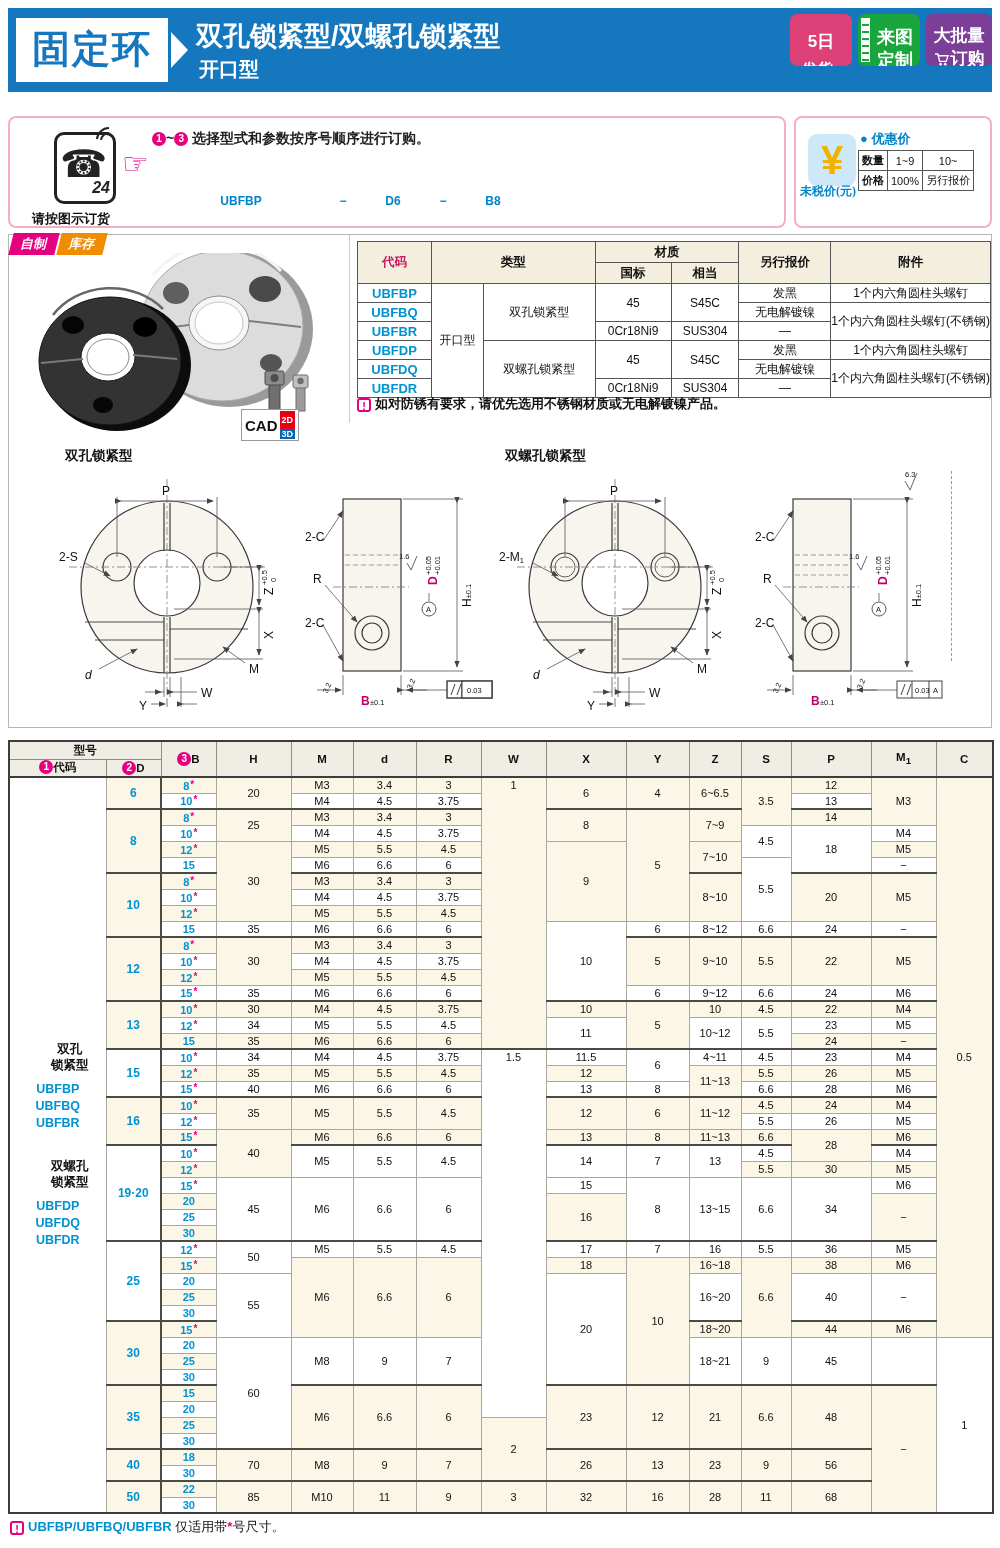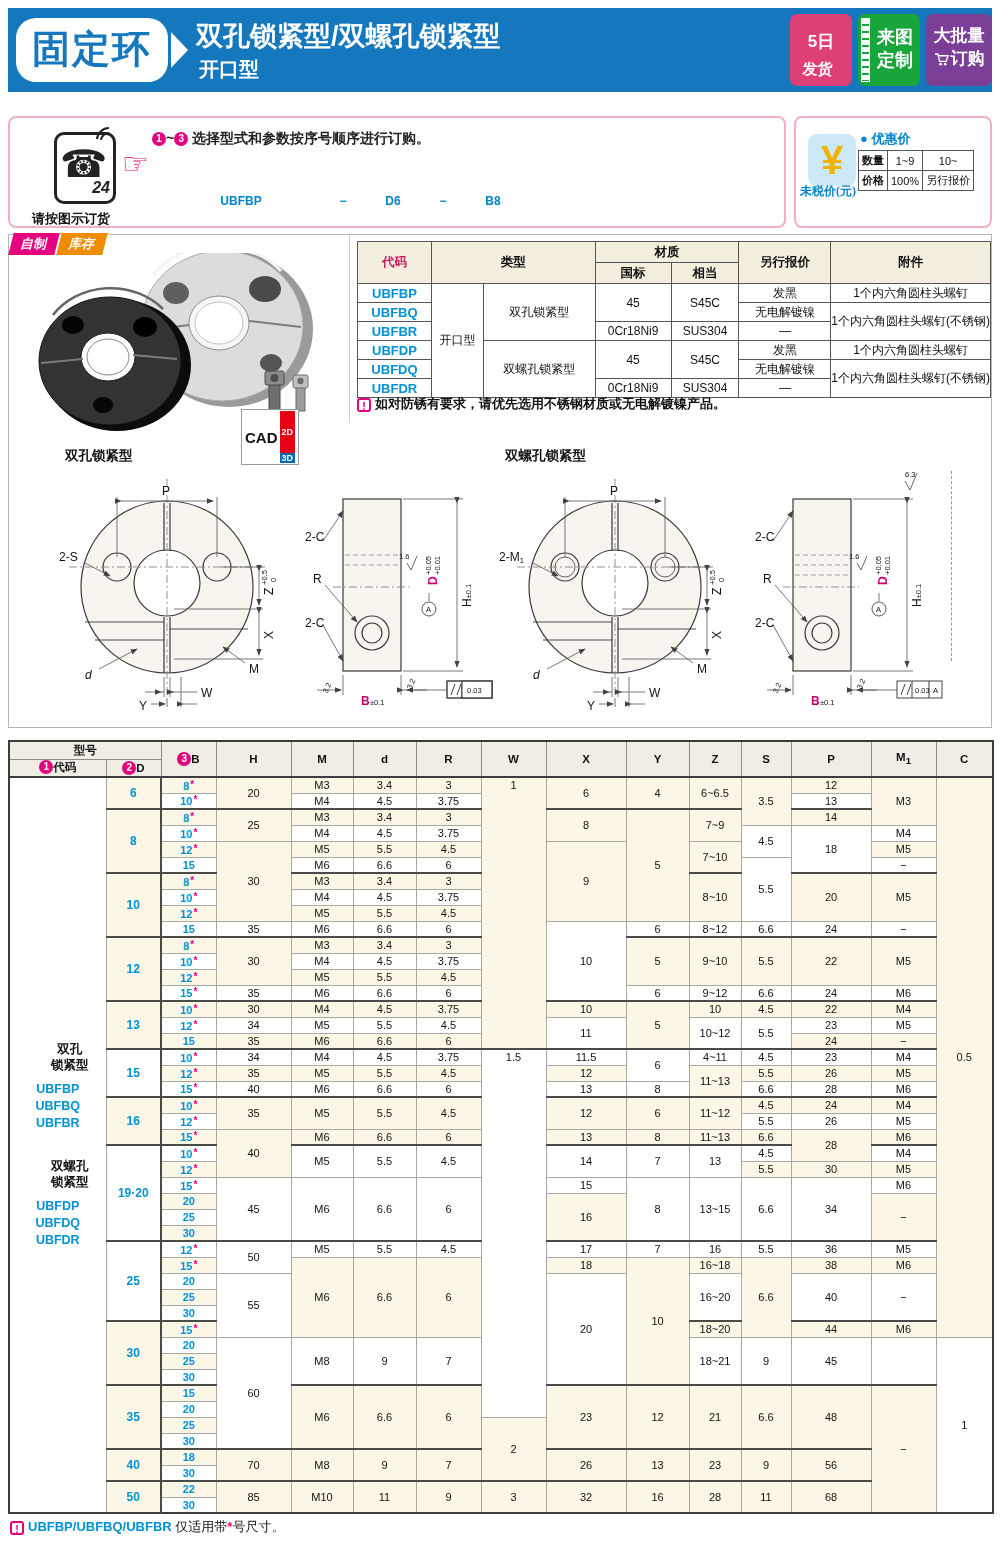--- a/index.html
+++ b/index.html
@@ -1,25 +1,25 @@
 <!DOCTYPE html>
 <html><head>
 <meta charset="utf-8">
 <style>
   * { margin:0; padding:0; box-sizing:border-box; }
   body { font-family:"Liberation Sans", sans-serif; background:#fff; }
   #page { position:relative; width:1000px; height:1548px; background:#fff; overflow:hidden; }
 
   
   .banner { position:absolute; left:8px; top:8px; width:984px; height:84px; background:#1577bd; }
-  .prod-box { position:absolute; left:8px; top:10px; width:152px; height:64px; background:#fff; color:#1577bd; font-weight:bold; font-size:38px; text-align:center; line-height:62px; letter-spacing:2px;border-radius:20px; }
+  .prod-box { position:absolute; left:8px; top:10px; width:152px; height:64px; background:#fff; color:#1577bd; font-weight:bold; font-size:38px; text-align:center; line-height:62px; letter-spacing:2px; }
   .prod-arrow { position:absolute; left:163px; top:24px; width:0; height:0; border-left:17px solid #fff; border-top:18px solid transparent; border-bottom:18px solid transparent; }
   .banner-title { position:absolute; left:188px; top:10px; color:#fff; font-size:27px; font-weight:bold; }
   .banner-sub { position:absolute; left:191px; top:48px; color:#fff; font-size:20px; font-weight:bold; }
-  .badge { position:absolute; top:6px; height:72px; border-radius:7px; color:#fff; text-align:center; overflow:hidden; }
+  .badge { position:absolute; top:6px; height:52px; border-radius:7px; color:#fff; text-align:center; overflow:hidden; }
   .badge1 { left:782px; width:62px; background:#dd4076; }
   .badge1 .big { font-size:33px; font-weight:bold; line-height:36px; padding-top:4px; }
   .badge1 .big span { font-size:17px; }
   .badge1 .small { font-size:15px; font-weight:bold; text-align:center; padding-right:7px; }
   .badge2 { left:850px; width:62px; background:#17a53c; }
   .ruler { position:absolute; left:3px; top:4px; bottom:4px; width:9px; background:repeating-linear-gradient(180deg,#fff 0 5px,#17a53c 5px 7px); border:1px solid #fff; }
   .badge2 .txt { margin-left:12px; padding-top:12px; font-size:18px; font-weight:bold; line-height:23px; }
   .badge3 { left:918px; width:66px; background:#7c3f97; }
   .badge3 .txt { padding-top:10px; font-size:17px; font-weight:bold; line-height:23px; }
   .cart-ico { vertical-align:-2px; margin-right:2px; }
@@ -50,21 +50,21 @@
   
   .main-box { position:absolute; left:8px; top:234px; width:984px; height:494px; border:1px solid #b5b5b5; background:#fff; }
   .tag { position:absolute; top:-2px; height:22px; line-height:22px; color:#fff; font-size:13px; font-weight:bold; padding:0 10px; transform:skewX(-14deg); }
   .tag1 { left:2px; background:#e4007f; }
   .tag2 { left:50px; background:#f08c00; }
   .img-area { position:absolute; left:4px; top:18px; width:336px; height:180px; }
   .vline { position:absolute; left:340px; top:0px; height:188px; border-left:1px solid #ccc; }
   .cad { position:absolute; left:228px; top:156px; display:flex; align-items:center; border:1px solid #999; background:#fff; padding:1px 3px; }
   .cad .cadtxt { font-size:15px; font-weight:bold; color:#111; letter-spacing:0; }
   .cad .dd { display:flex; flex-direction:column; margin-left:2px; }
-  .cad .d2 { background:#e60012; color:#fff; font-size:9px; font-weight:bold; padding:16px 2px; }
+  .cad .d2 { background:#e60012; color:#fff; font-size:9px; font-weight:bold; padding:4px 2px; }
   .cad .d3 { background:#0068b7; color:#fff; font-size:9px; font-weight:bold; padding:0 2px; }
 
   .mat-tbl { position:absolute; left:348px; top:6px; border-collapse:collapse; table-layout:fixed; font-size:12px; }
   .mat-tbl th { background:#f3eedd; border:1px solid #555; font-size:12.5px; color:#111; height:21px; font-weight:bold; }
   .mat-tbl th.codeh { color:#c81a5e; }
   .mat-tbl td { border:1px solid #555; text-align:center; height:19px; color:#111; background:#fff; }
   .mat-tbl td.code { color:#0092d2; font-weight:bold; font-size:13px; }
   .note-line { position:absolute; left:348px; top:160px; font-size:13px; color:#111; font-weight:bold; }
   .bang { display:inline-block; width:14px; height:14px; border:2px solid #e4007f; border-radius:3px; color:#e4007f; font-weight:bold; font-size:11px; line-height:13px; text-align:center; margin-right:4px; vertical-align:-2px; }
 

